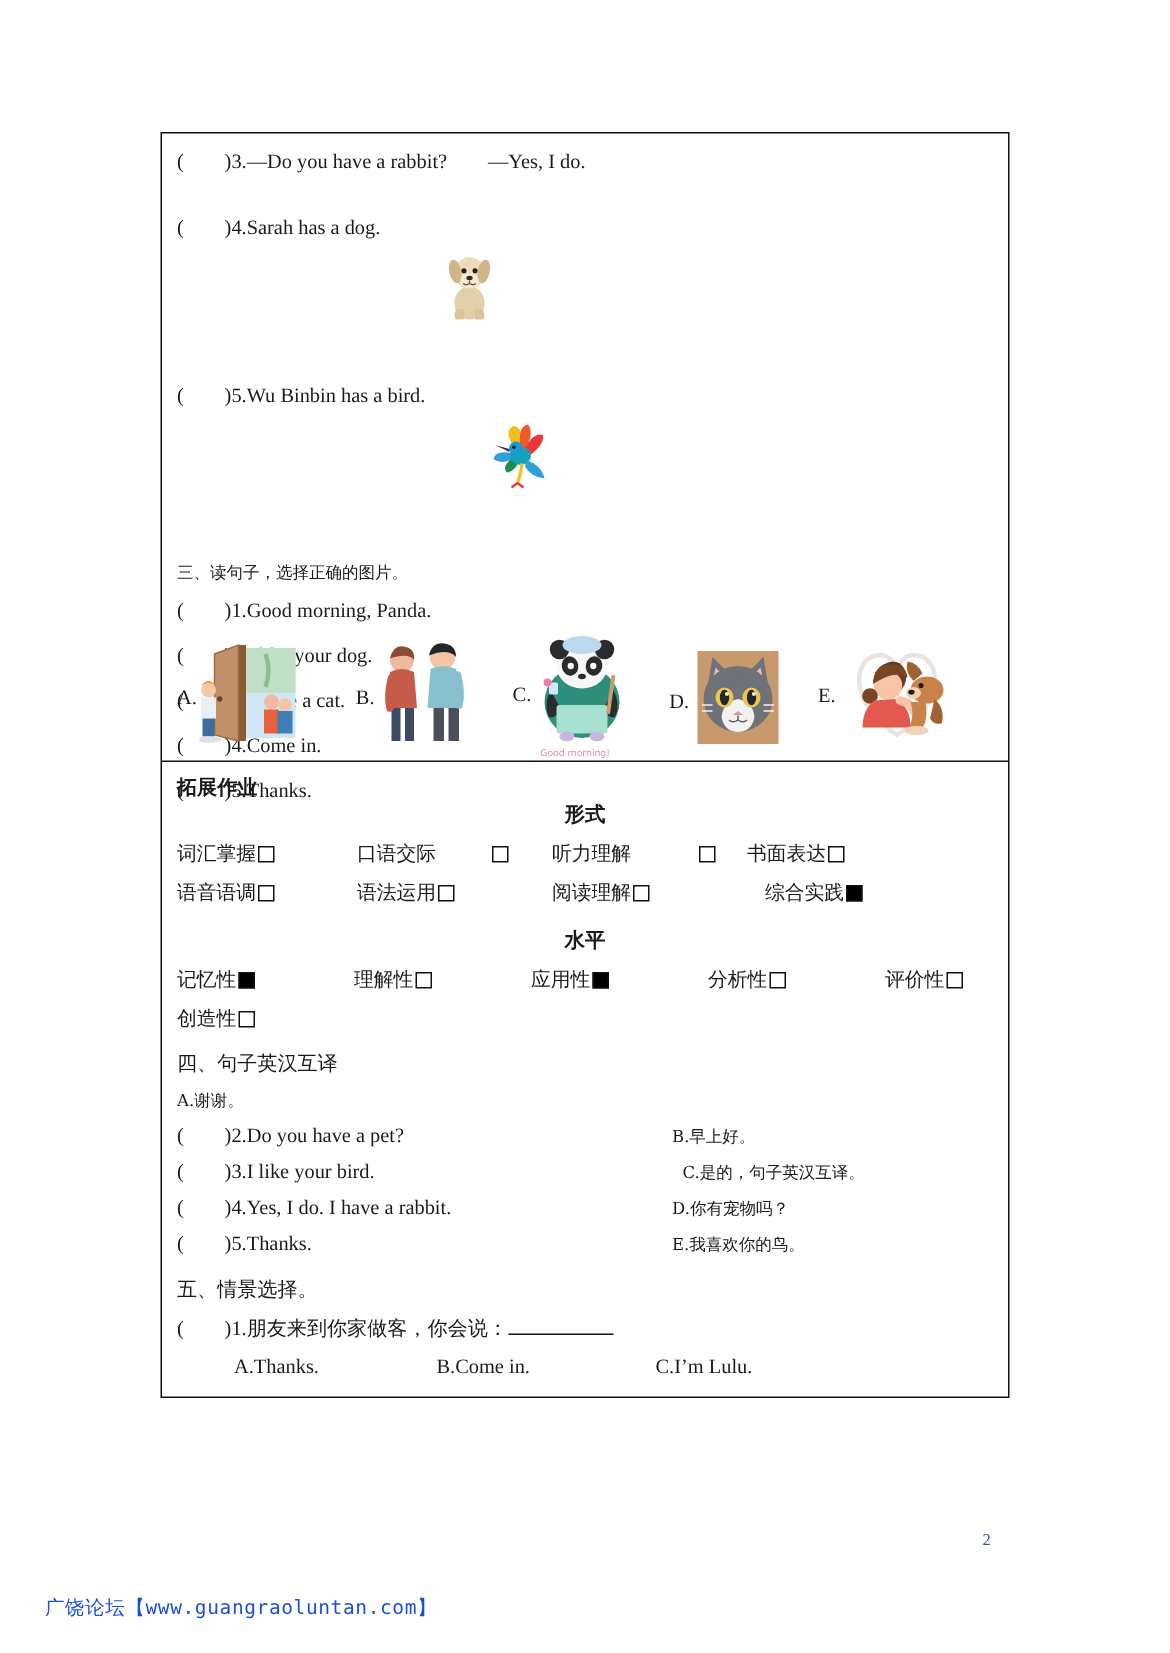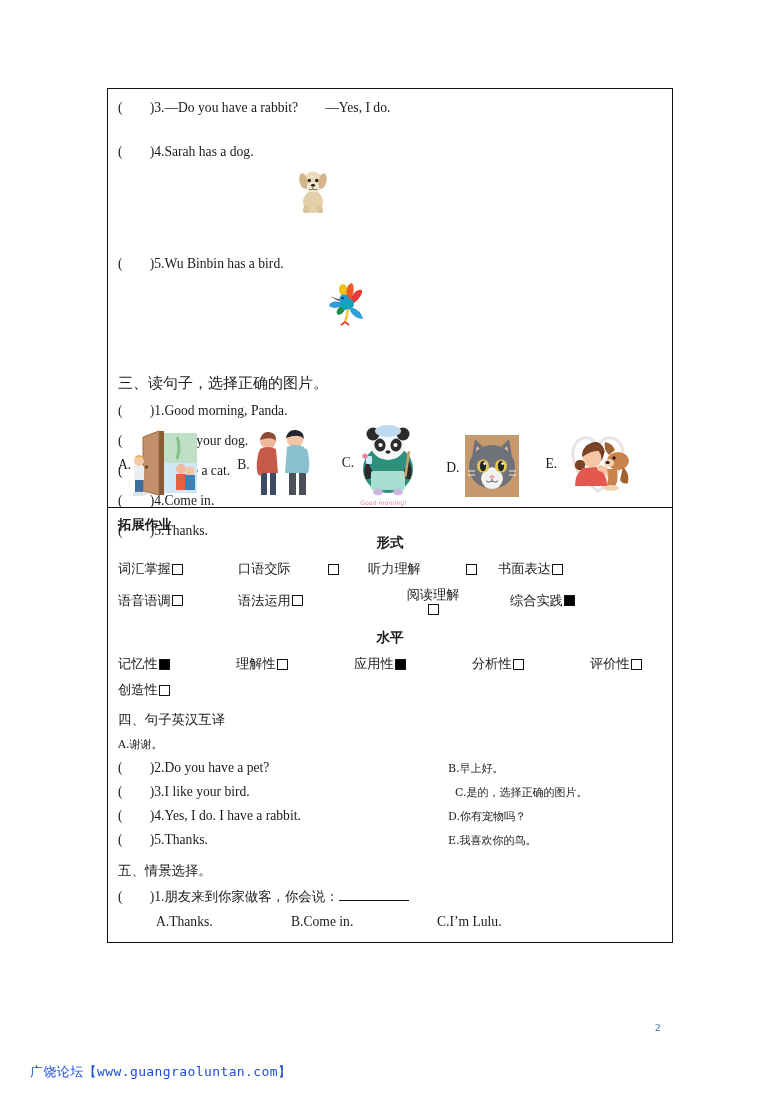--- a/index.html
+++ b/index.html
@@ -35,21 +35,21 @@
   }
   .cell {
     box-sizing: border-box;
     padding: 0;
   }
   .cell + .cell {
     border-top: 1.4px solid #111;
   }
   .cn {
     font-family: "DejaVu Sans", "Liberation Sans", sans-serif;
-    font-size: 15px;
+    font-size: 11px;
   }
   .cnserif {
     font-family: Liberation Serif, serif;
     font-size: 13.4px;
   }
 
   .qrow {
     display: flex;
     align-items: baseline;
     font-size: 13.6px;
@@ -405,21 +405,21 @@
 
       <div class="chk-row">
         <span class="chk-item" style="width:120px;">
           <span>语音语调</span>
           <span class="box"></span>
         </span>
         <span class="chk-item" style="width:130px;">
           <span>语法运用</span>
           <span class="box"></span>
         </span>
-        <span class="chk-item" style="width:130px;flex-direction:column;">
+        <span class="chk-item" style="width:130px;">
           <span>阅读理解</span>
           <span class="box"></span>
         </span>
         <span class="chk-item" style="margin-left:12px;">
           <span>综合实践</span>
           <span class="box filled"></span>
         </span>
       </div>
 
       <div class="center-h" style="margin-top:14px;">水平</div>
@@ -458,21 +458,21 @@
 
       <div class="tr-row">
         <span class="tr-right">A.谢谢。</span>
       </div>
       <div class="tr-row">
         <span class="tr-left"><span class="paren">(        )</span><span>2.</span><span>Do you have a pet?</span></span>
         <span class="tr-right">B.早上好。</span>
       </div>
       <div class="tr-row">
         <span class="tr-left"><span class="paren">(        )</span><span>3.</span><span>I like your bird.</span></span>
-        <span class="tr-right">  C.是的，选择正确的图片。</span>
+        <span class="tr-right">  C.是的，句子英汉互译。</span>
       </div>
       <div class="tr-row">
         <span class="tr-left"><span class="paren">(        )</span><span>4.</span><span>Yes, I do. I have a rabbit.</span></span>
         <span class="tr-right">D.你有宠物吗？</span>
       </div>
       <div class="tr-row">
         <span class="tr-left"><span class="paren">(        )</span><span>5.</span><span>Thanks.</span></span>
         <span class="tr-right">E.我喜欢你的鸟。</span>
       </div>
 

